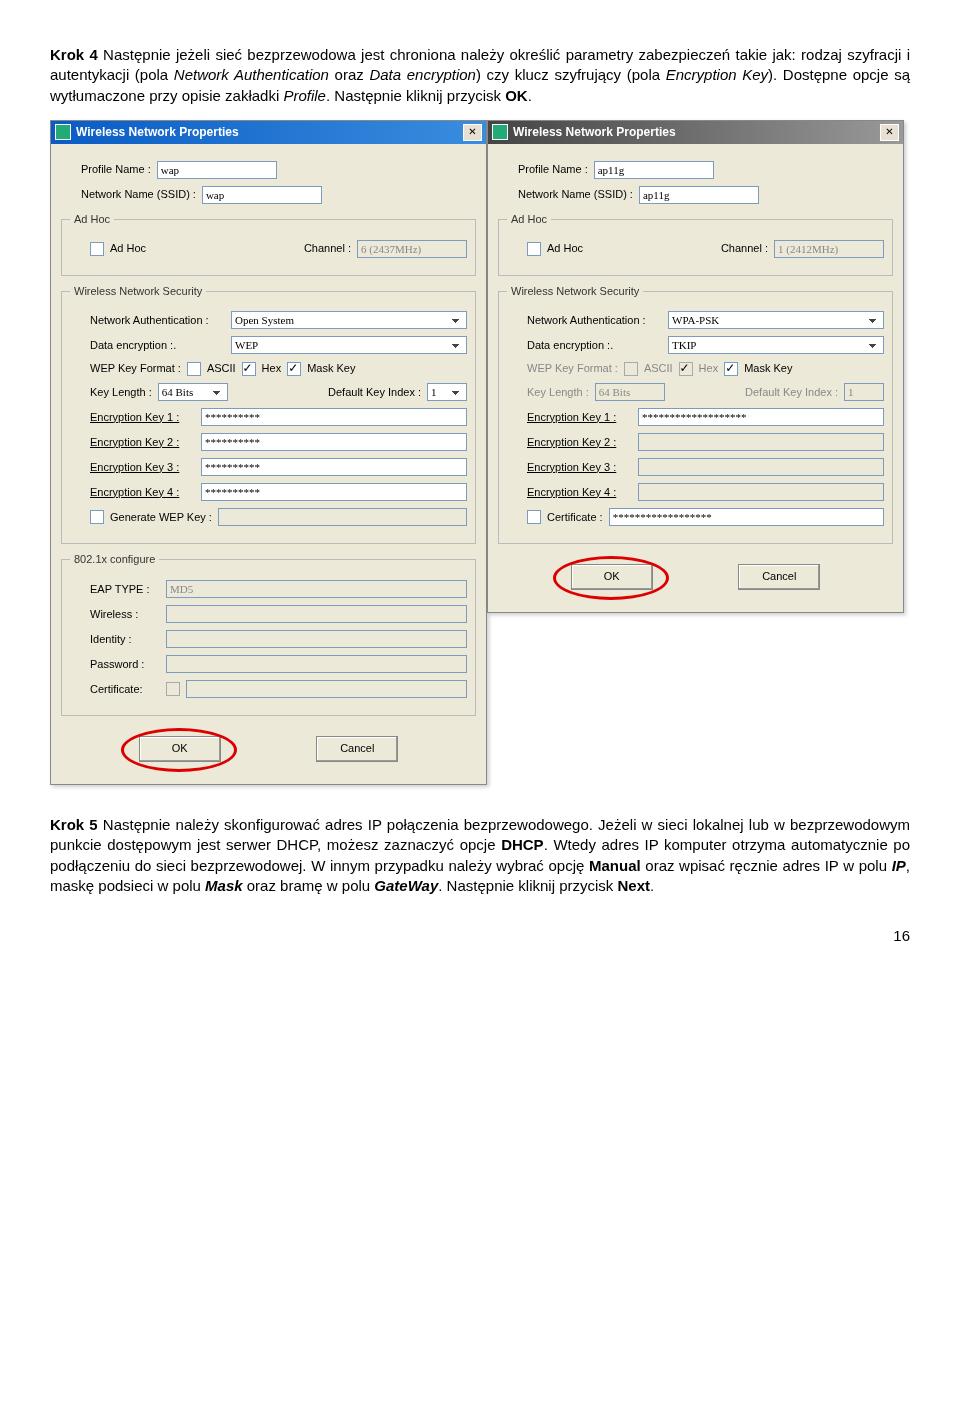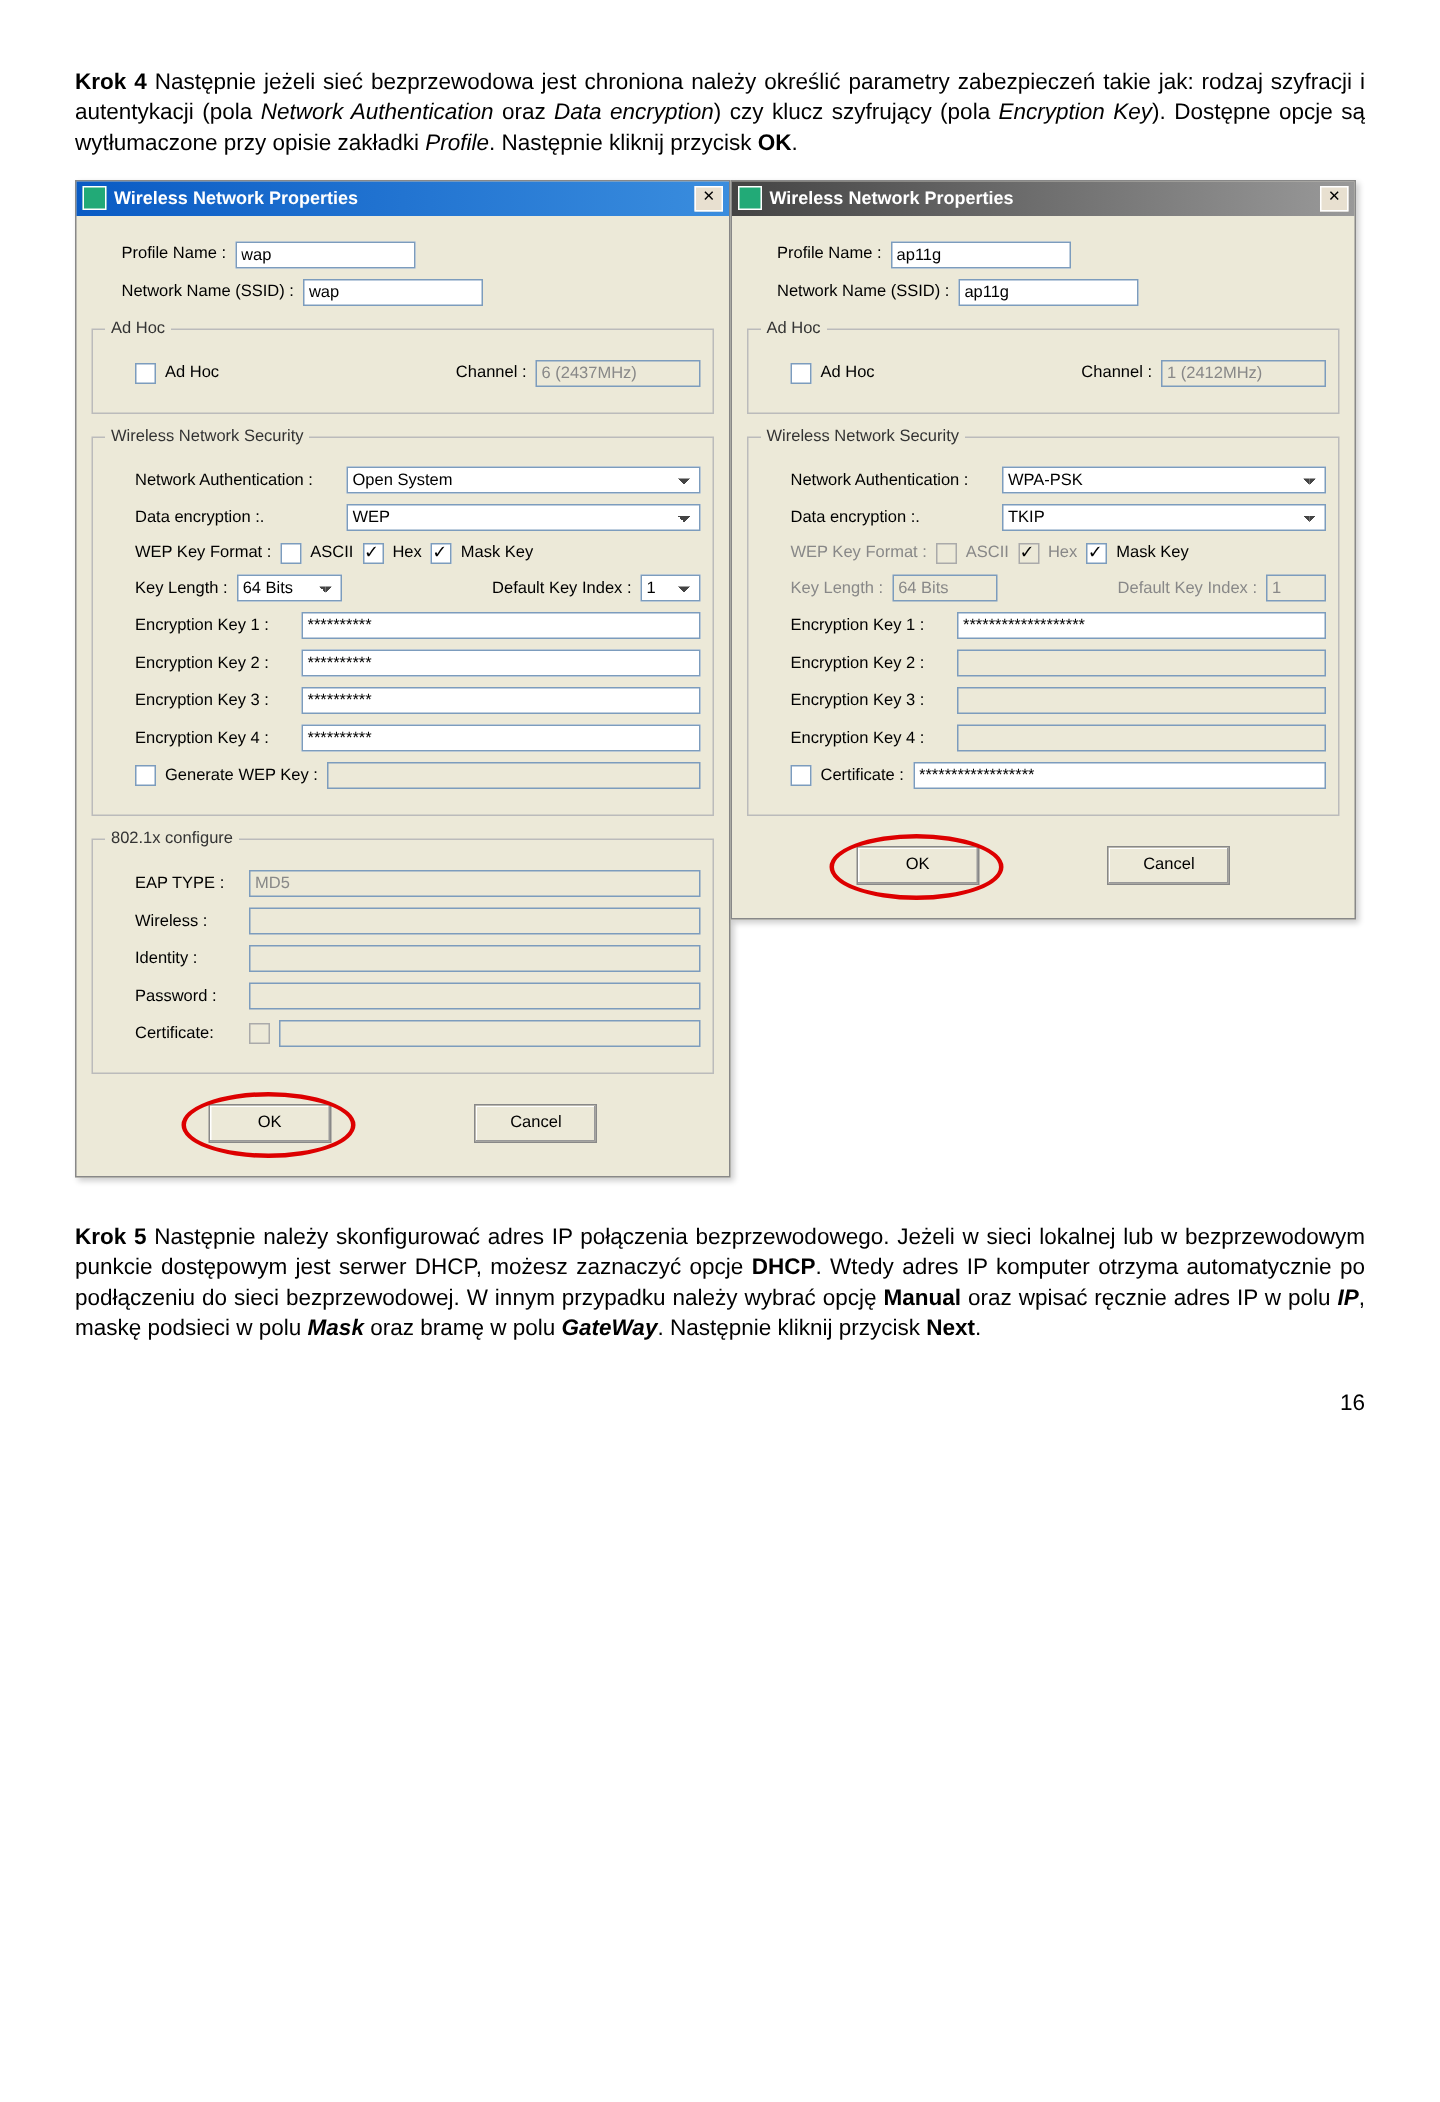--- a/index.html
+++ b/index.html
@@ -69,21 +69,21 @@
   }
   .row {
     display: flex;
     align-items:center;
     margin: 7px 0;
     gap: 6px;
     padding-left: 20px;
   }
   .lbl { white-space: nowrap; }
   input.txt, select.sel {
-    font-family: Liberation Sans, sans-serif;
+    font-family: Liberation Serif, serif;
     font-size: 11px;
     padding: 1px 3px;
     border: 1px solid #7c9cbd;
     background: #fff;
     height: 18px;
     box-sizing: border-box;
   }
   input.txt.disabled, select.sel.disabled {
     background: #ece9d8;
     color: #888;
@@ -130,21 +130,21 @@
   }
   .ring::before {
     content:"";
     position:absolute;
     border: 3px solid #d00;
     border-radius: 50%;
     pointer-events:none;
   }
   .ring.l::before { left:-18px; top:-8px; width:110px; height:38px; }
   .ring.r::before { left:-18px; top:-8px; width:110px; height:38px; }
-  .keyl { width: 105px; }
+  .keyl { width: 105px; text-decoration: underline; }
   .pn { text-align:right; margin-top:30px; font-size:15px;}
 </style>
 </head>
 <body>
 
 <p class="para">
   <span class="lead">Krok 4</span><span> Następnie jeżeli sieć bezprzewodowa jest chroniona należy określić parametry zabezpieczeń takie jak: rodzaj szyfracji i autentykacji (pola </span><span class="em">Network Authentication</span><span> oraz </span><span class="em">Data encryption</span><span>) czy klucz szyfrujący (pola </span><span class="em">Encryption Key</span><span>). Dostępne opcje są wytłumaczone przy opisie zakładki </span><span class="em">Profile</span><span>. Następnie kliknij przycisk </span><span class="strong">OK</span><span>.</span>
 </p>
 
 <div class="dialogs">

